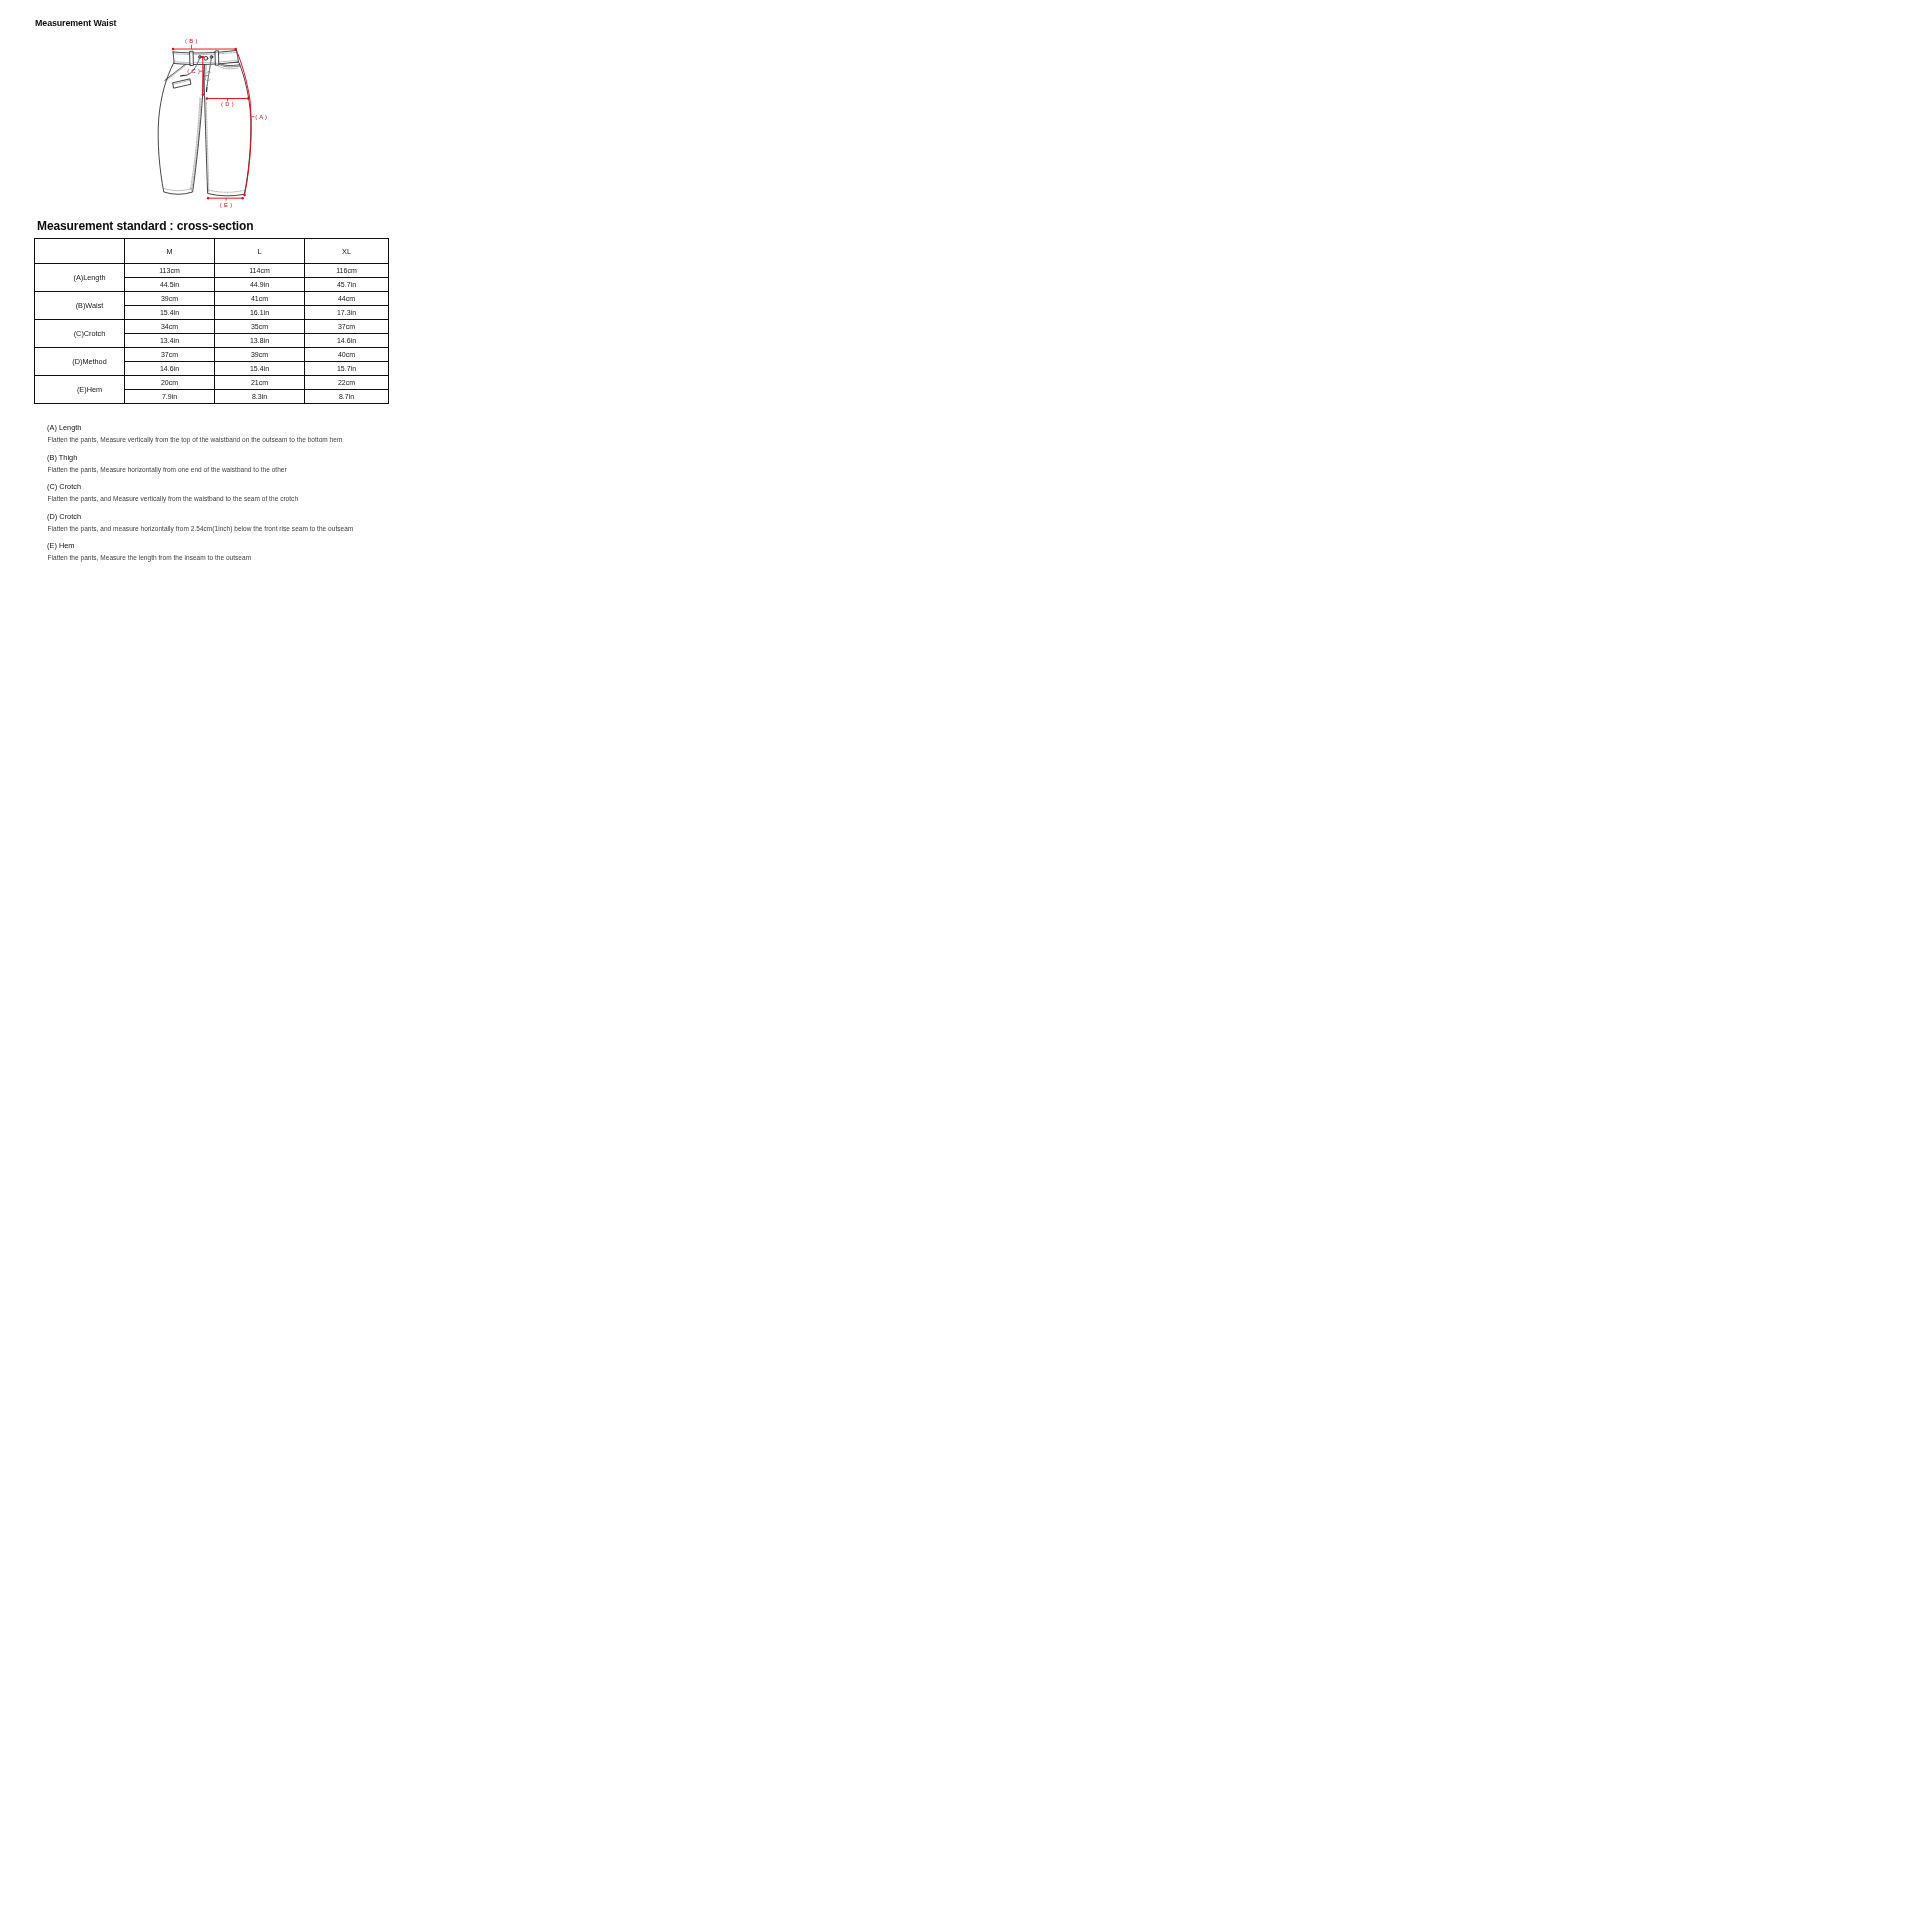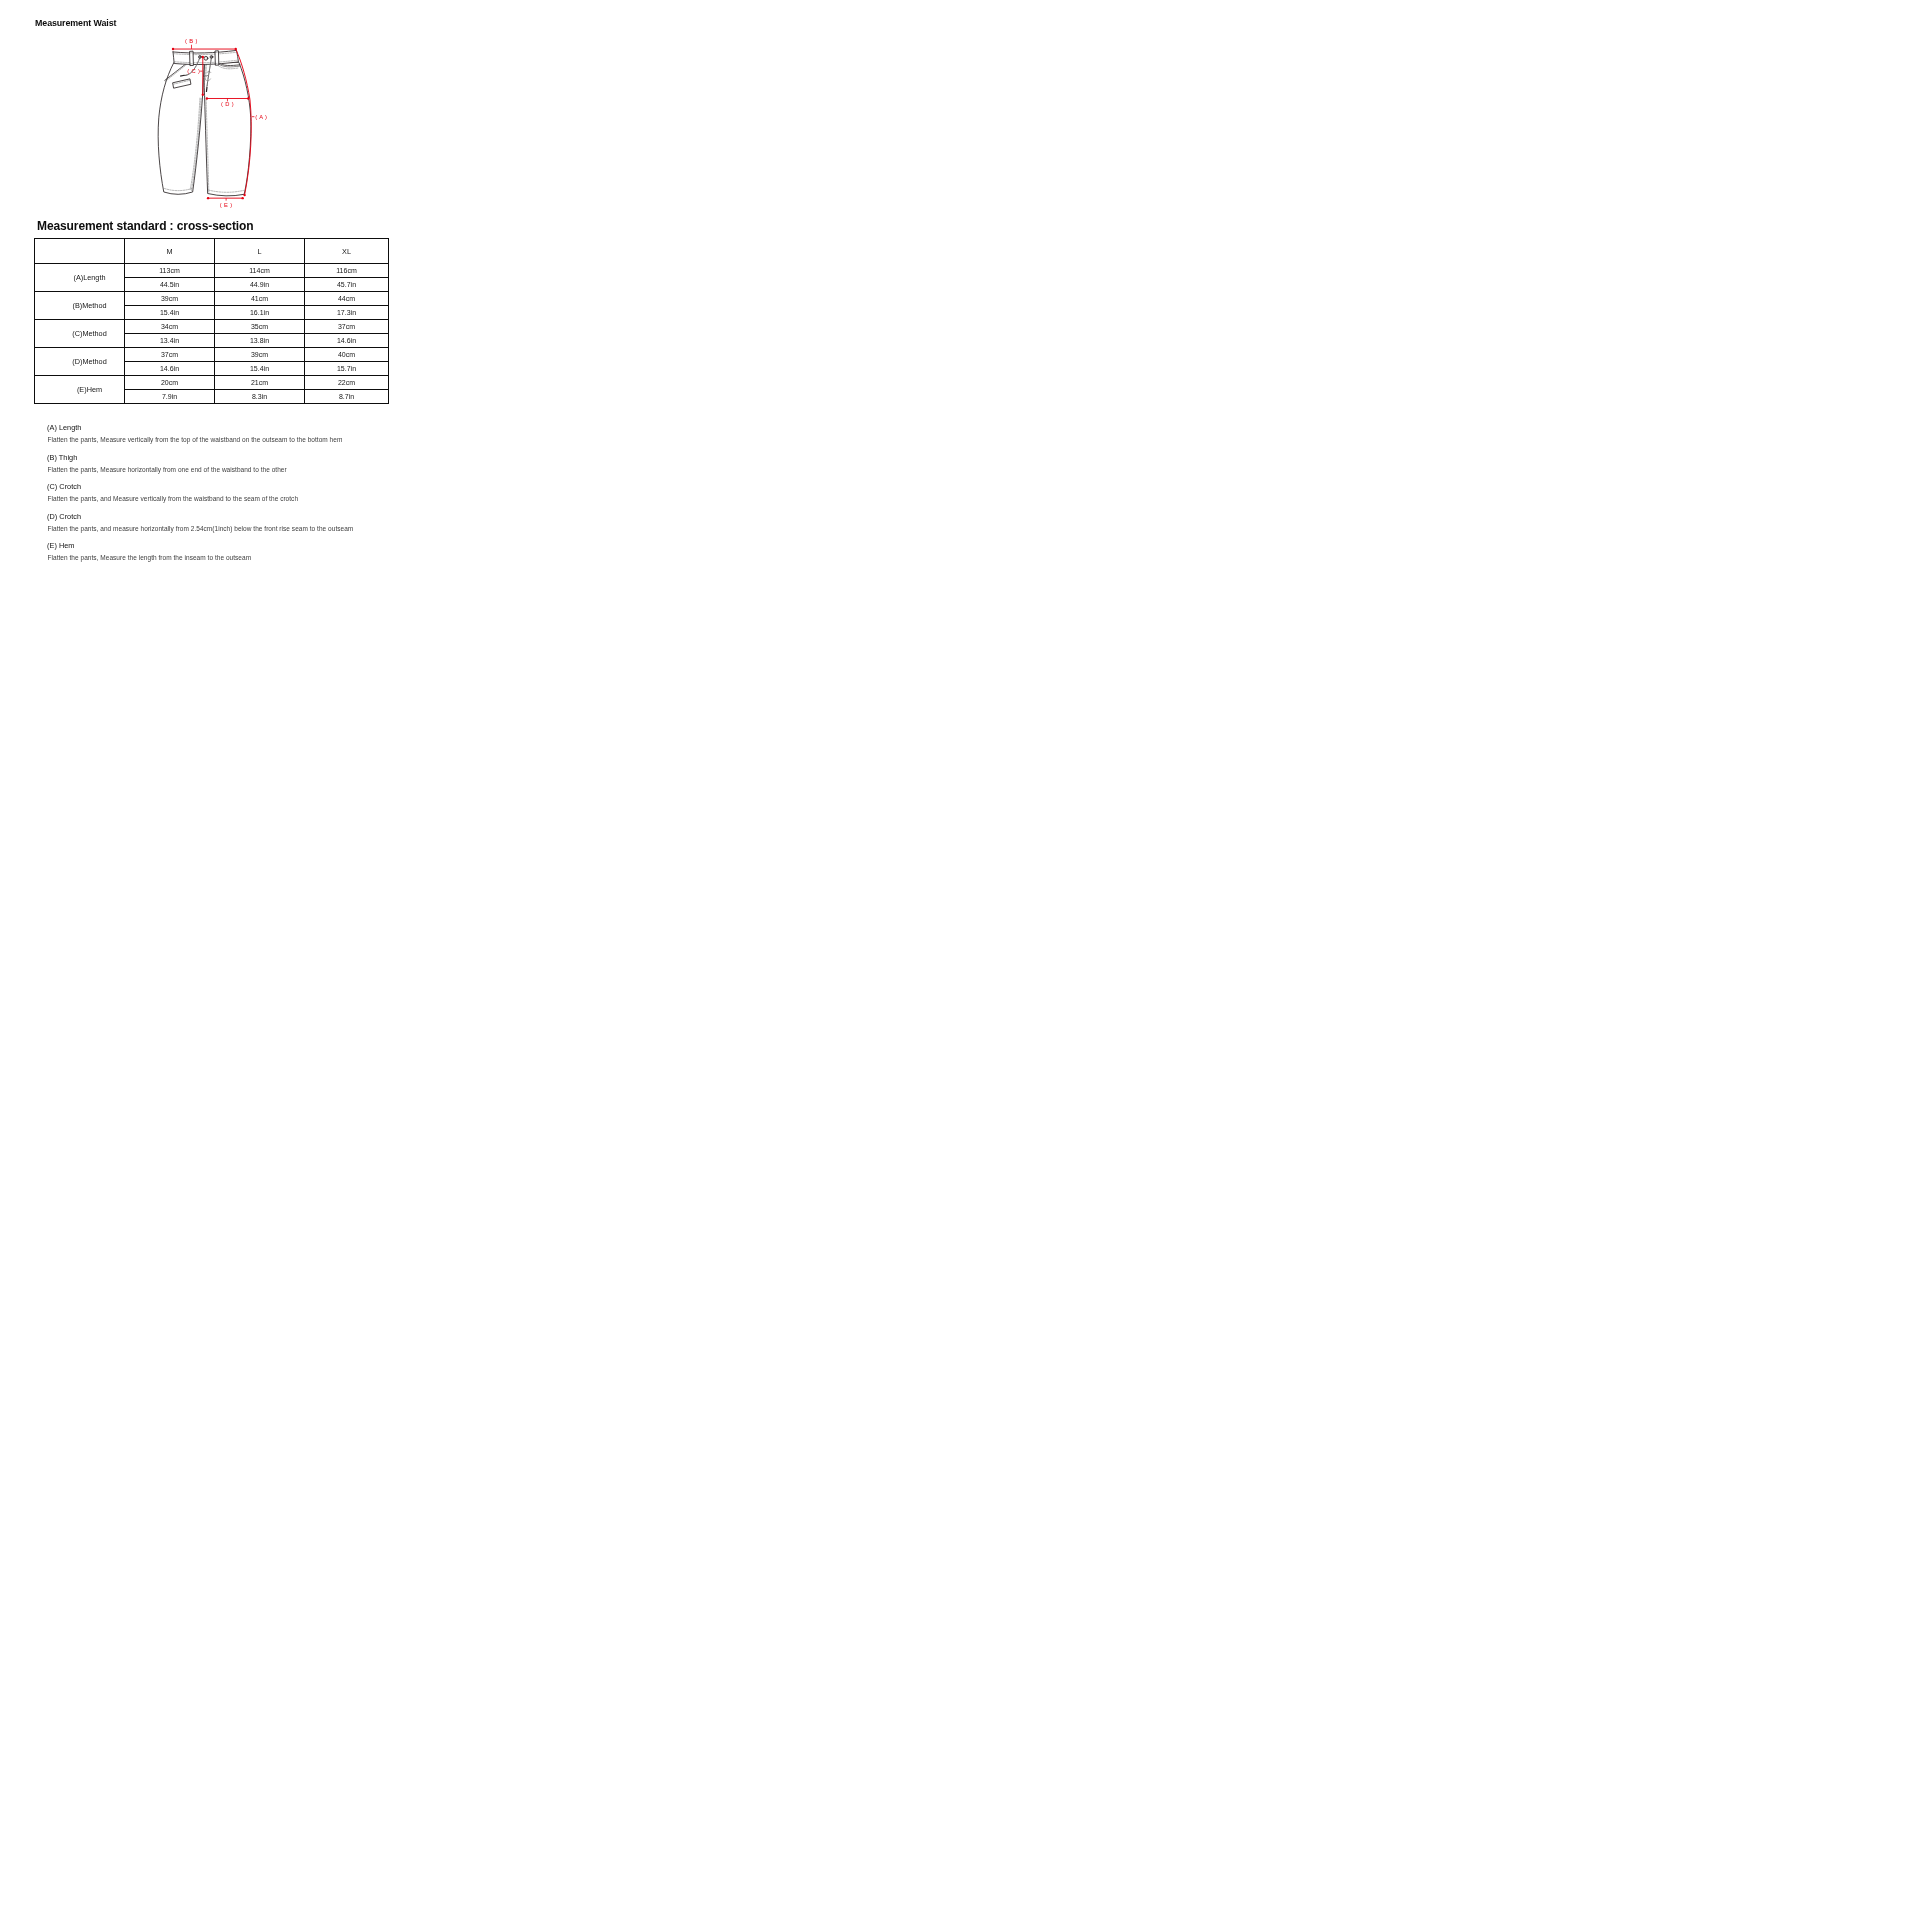--- a/index.html
+++ b/index.html
@@ -182,33 +182,33 @@
         <td class="val">114cm</td>
         <td class="val">116cm</td>
       </tr>
       <tr class="inch">
         <td class="val">44.5in</td>
         <td class="val">44.9in</td>
         <td class="val">45.7in</td>
       </tr>
 
       <tr class="cm">
-        <td class="lbl" rowspan="2">(B)Method</td>
+        <td class="lbl" rowspan="2">(B)Waist</td>
         <td class="val">39cm</td>
         <td class="val">41cm</td>
         <td class="val">44cm</td>
       </tr>
       <tr class="inch">
         <td class="val">15.4in</td>
         <td class="val">16.1in</td>
         <td class="val">17.3in</td>
       </tr>
 
       <tr class="cm">
-        <td class="lbl" rowspan="2">(C)Method</td>
+        <td class="lbl" rowspan="2">(C)Crotch</td>
         <td class="val">34cm</td>
         <td class="val">35cm</td>
         <td class="val">37cm</td>
       </tr>
       <tr class="inch">
         <td class="val">13.4in</td>
         <td class="val">13.8in</td>
         <td class="val">14.6in</td>
       </tr>
 

